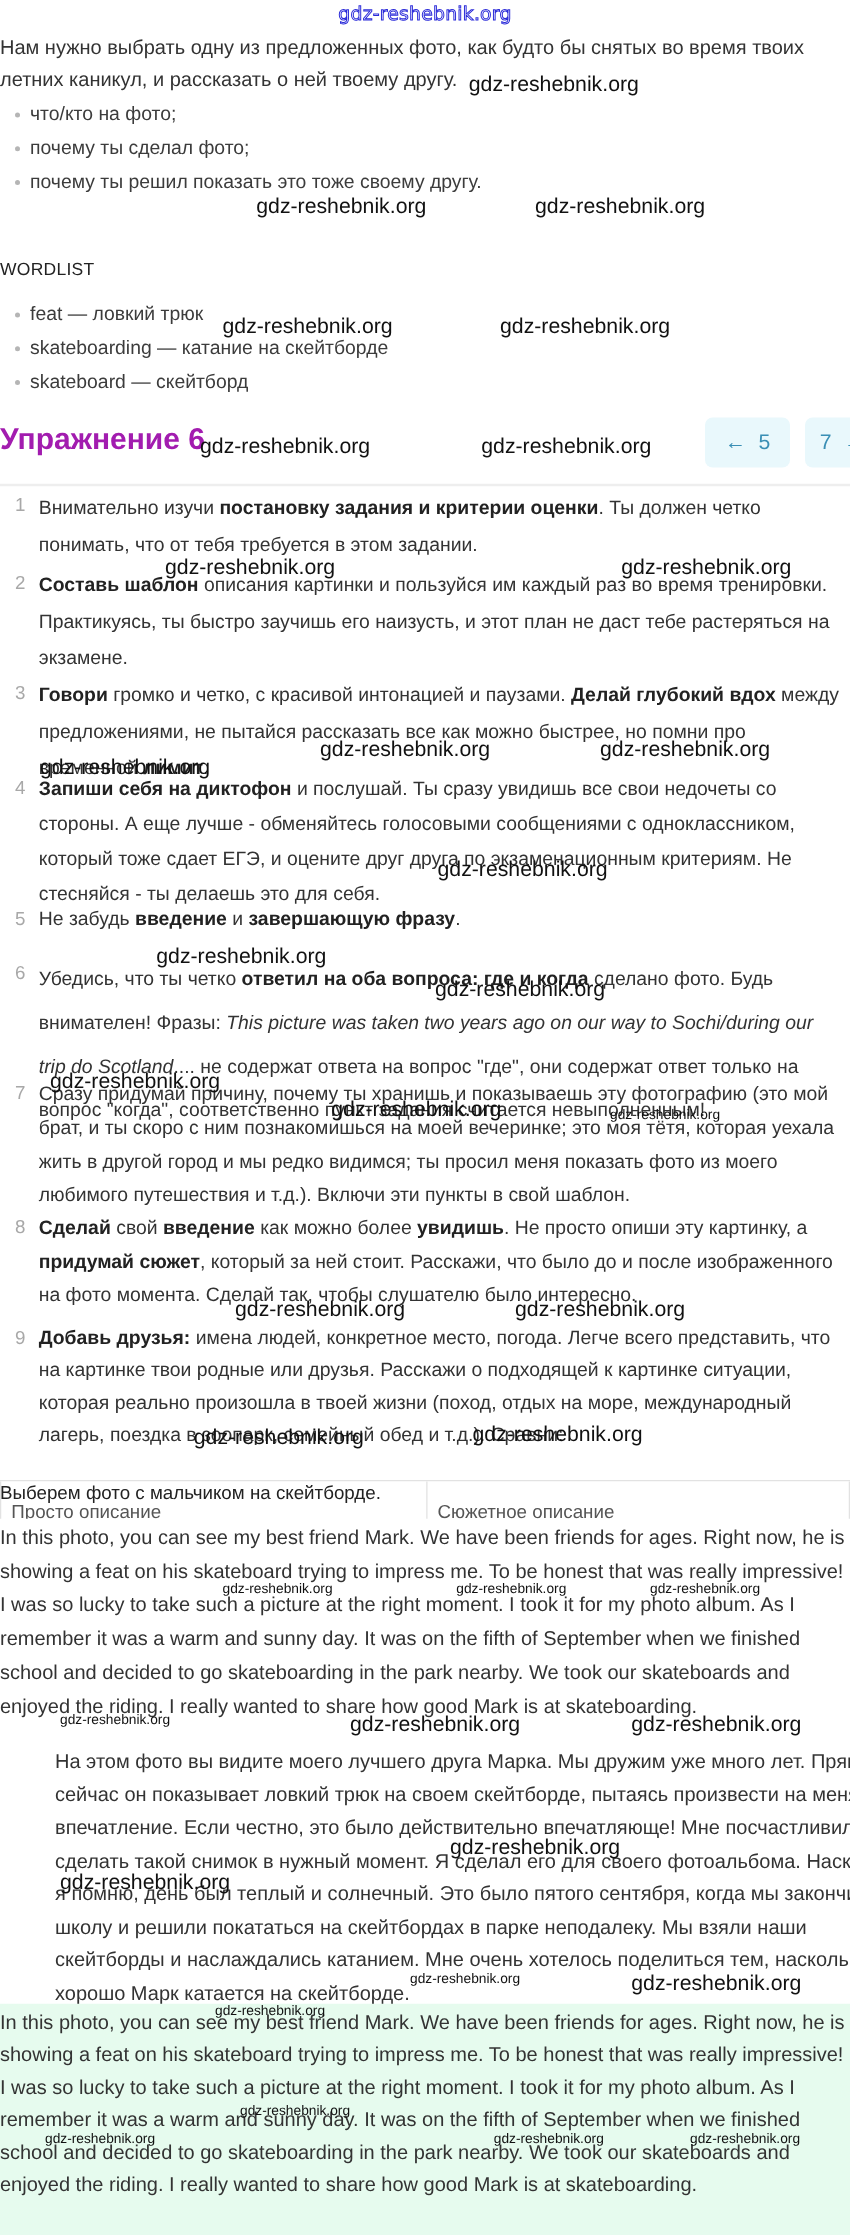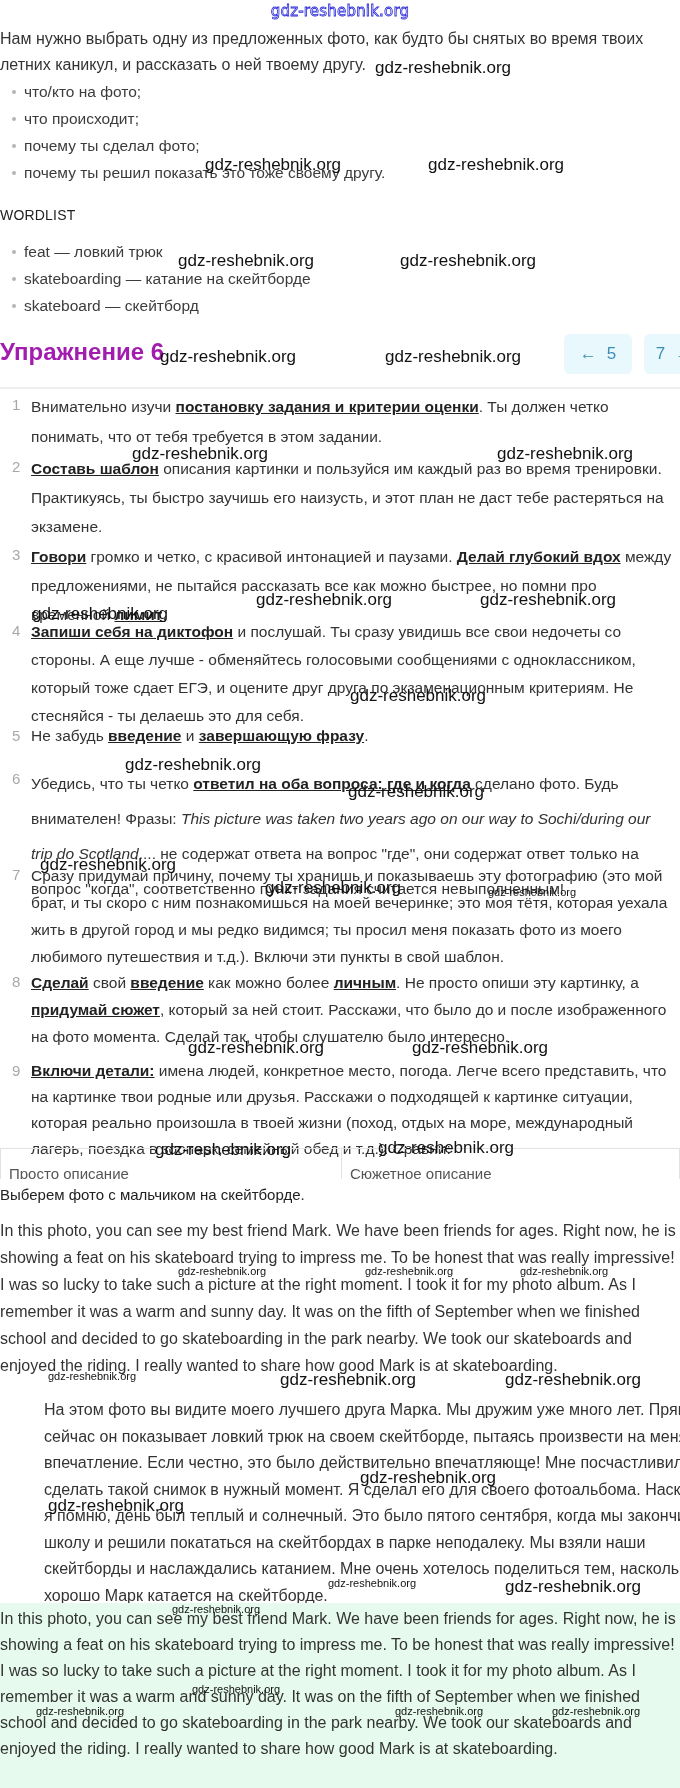--- a/index.html
+++ b/index.html
@@ -27,23 +27,23 @@
     .nav-btn { position: absolute; top: 4px; height: 40px; background: #e9f8fc; border-radius: 6px;
       color: #3a8fb5; font-size: 17px; display: flex; align-items: center; justify-content: center; gap: 10px; }
     .nav-prev { left: 564px; width: 68px; }
     .nav-next { left: 644px; width: 60px; }
     .header-divider { position: absolute; top: 57px; left: 0; width: 680px; height: 2px; background: #eeeeee; }
 
     .tips { position: absolute; top: 392px; left: 0; width: 680px; }
     .tip { position: absolute; left: 0; width: 680px; font-size: 15.5px; line-height: 26px; color: #333; }
     .tip-num { position: absolute; left: 12px; top: 0; color: #a8a8a8; font-size: 15px; }
     .tip-text { position: absolute; left: 31px; width: 645px; }
-    .tip-text b { color: #222; text-decoration: underline; }
+    .tip-text b { color: #222; }
 
-    .compare-table { position: absolute; top: 1148px; left: 0; width: 680px; height: 30px; overflow: hidden;
+    .compare-table { position: absolute; top: 1184px; left: 0; width: 680px; height: 30px; overflow: hidden;
       border-top: 1px solid #e2e2e2; }
     .compare-table .cell { position: absolute; top: 0; height: 40px; border-right: 1px solid #e2e2e2; font-size: 15px; color: #555; padding: 16px 0 0 8px; box-sizing: border-box; }
     .cell-left { left: 0; width: 342px; border-left: 1px solid #e2e2e2; }
     .cell-right { left: 342px; width: 338px; }
 
     .answer-title { position: absolute; top: 1186px; left: 0; font-size: 15px; font-weight: normal; color: #222; }
     .answer-en { position: absolute; top: 1217px; left: 0; width: 680px; font-size: 16px; line-height: 26px; color: #333; margin: 0; }
     .answer-ru { position: absolute; top: 1397px; left: 0; width: 680px; font-size: 16px; line-height: 26px; color: #333; margin: 0; padding-left: 44px; }
     .answer-hl { position: absolute; top: 1603px; left: 0; width: 680px; height: 185px; background: #e6fbee; }
     .answer-hl p { margin: 0; padding-top: 3px; font-size: 16px; line-height: 26px; color: #333; }
@@ -54,21 +54,20 @@
   </style>
 </head>
 <body>
 
 <div class="site-logo">gdz-reshebnik.org</div>
 
 <div class="intro">
   <p>Нам нужно выбрать одну из предложенных фото, как будто бы снятых во время твоих летних каникул, и рассказать о ней твоему другу.</p>
   <ul class="bullets">
     <li>что/кто на фото;</li>
-    <li>что происходит;</li>
     <li>почему ты сделал фото;</li>
     <li>почему ты решил показать это тоже своему другу.</li>
   </ul>
 </div>
 
 <div class="wordlist-title">WORDLIST</div>
 <ul class="bullets wordlist">
   <li>feat — ловкий трюк</li>
   <li>skateboarding — катание на скейтборде</li>
   <li>skateboard — скейтборд</li>
@@ -112,25 +111,25 @@
   <div class="tip" style="top:374px">
     <span class="tip-num">6</span>
     <div class="tip-text" style="line-height:35px">Убедись, что ты четко <b>ответил на оба вопроса: где и когда</b> сделано фото. Будь внимателен! Фразы: <i>This picture was taken two years ago on our way to Sochi/during our trip do Scotland</i>.... не содержат ответа на вопрос "где", они содержат ответ только на вопрос "когда", соответственно пункт задания считается невыполненным!</div>
   </div>
   <div class="tip" style="top:470px">
     <span class="tip-num">7</span>
     <div class="tip-text" style="line-height:27px">Сразу придумай причину, почему ты хранишь и показываешь эту фотографию (это мой брат, и ты скоро с ним познакомишься на моей вечеринке; это моя тётя, которая уехала жить в другой город и мы редко видимся; ты просил меня показать фото из моего любимого путешествия и т.д.). Включи эти пункты в свой шаблон.</div>
   </div>
   <div class="tip" style="top:577px">
     <span class="tip-num">8</span>
-    <div class="tip-text" style="line-height:27px"><b>Сделай</b> свой <b>введение</b> как можно более <b>личным</b>. Не просто опиши эту картинку, а <b>придумай сюжет</b>, который за ней стоит. Расскажи, что было до и после изображенного на фото момента. Сделай так, чтобы слушателю было интересно.</div>
+    <div class="tip-text" style="line-height:27px"><b>Сделай</b> свой <b>введение</b> как можно более <b>увидишь</b>. Не просто опиши эту картинку, а <b>придумай сюжет</b>, который за ней стоит. Расскажи, что было до и после изображенного на фото момента. Сделай так, чтобы слушателю было интересно.</div>
   </div>
   <div class="tip" style="top:666px">
     <span class="tip-num">9</span>
-    <div class="tip-text" style="line-height:26px"><b>Включи детали:</b> имена людей, конкретное место, погода. Легче всего представить, что на картинке твои родные или друзья. Расскажи о подходящей к картинке ситуации, которая реально произошла в твоей жизни (поход, отдых на море, международный лагерь, поездка в зоопарк, семейный обед и т.д.). Сравни:</div>
+    <div class="tip-text" style="line-height:26px"><b>Добавь друзья:</b> имена людей, конкретное место, погода. Легче всего представить, что на картинке твои родные или друзья. Расскажи о подходящей к картинке ситуации, которая реально произошла в твоей жизни (поход, отдых на море, международный лагерь, поездка в зоопарк, семейный обед и т.д.). Сравни:</div>
   </div>
 </div>
 
 <div class="compare-table">
   <div class="cell cell-left">Просто описание</div>
   <div class="cell cell-right">Сюжетное описание</div>
 </div>
 
 <div class="answer-title">Выберем фото с мальчиком на скейтборде.</div>
 <p class="answer-en" style="line-height:27px">In this photo, you can see my best friend Mark. We have been friends for ages. Right now, he is showing a feat on his skateboard trying to impress me. To be honest that was really impressive! I was so lucky to take such a picture at the right moment. I took it for my photo album. As I remember it was a warm and sunny day. It was on the fifth of September when we finished school and decided to go skateboarding in the park nearby. We took our skateboards and enjoyed the riding. I really wanted to share how good Mark is at skateboarding.</p>

